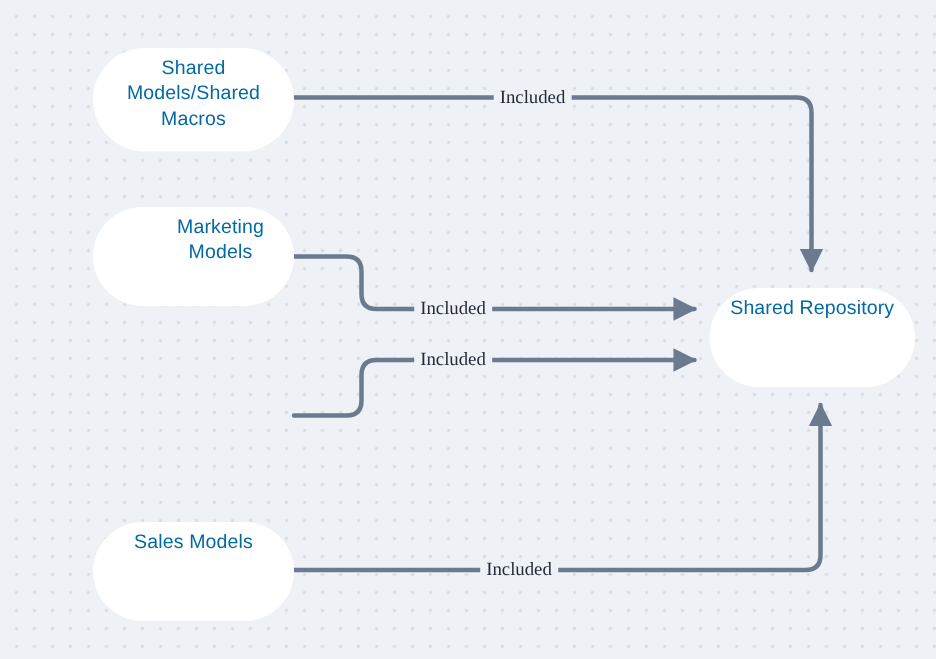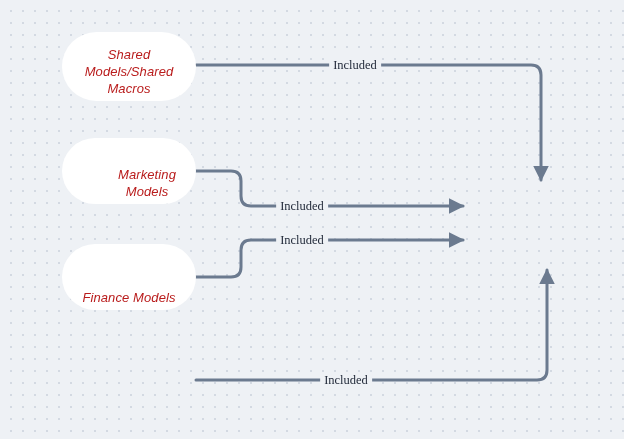--- a/index.html
+++ b/index.html
@@ -28,29 +28,28 @@
     top: 0;
     width: 624px;
     height: 439px;
     pointer-events: none;
   }
   .node {
     position: absolute;
     background: #ffffff;
     border-radius: 999px;
     display: flex;
-    align-items: flex-end;
+    align-items: flex-start;
     justify-content: center;
     text-align: center;
-    color: #b91c1c;
+    color: #0369a1;
     font-size: 13px;
     line-height: 17px;
     letter-spacing: 0.1px;
     padding: 4px 10px;
-    font-style: italic;
   }
   .edge-label {
     position: absolute;
     background: #eef1f5;
     color: #232b3b;
     font-size: 12.5px;
     line-height: 15px;
     padding: 0 4px;
     white-space: nowrap;
     transform: translate(-50%, -50%);
@@ -81,25 +80,28 @@
   <div class="node" style="left:62px; top:32px; width:134px; height:69px;">
     <span style="white-space:pre-line;">Shared
 Models/Shared
 Macros</span>
   </div>
 
   <div class="node" style="left:62px; top:138px; width:134px; height:66px;">
     <span style="white-space:pre-line;margin-left:36px;">Marketing Models</span>
   </div>
 
-  <div class="node" style="left:62px; top:244px; width:134px; height:66px;">
-    <span style="white-space:pre-line;">Finance Models</span>
+
+  <div class="node" style="left:62px; top:348px; width:134px; height:66px;">
+    <span style="white-space:pre-line;">Sales Models</span>
   </div>
 
-
+  <div class="node" style="left:473px; top:192px; width:137px; height:66px;">
+    <span style="white-space:pre-line;">Shared Repository</span>
+  </div>
 
   <div class="edge-label" style="left:355px; top:65px;">Included</div>
 
   <div class="edge-label" style="left:302px; top:206px;">Included</div>
 
   <div class="edge-label" style="left:302px; top:240px;">Included</div>
 
   <div class="edge-label" style="left:346px; top:380px;">Included</div>
 
 </div>

